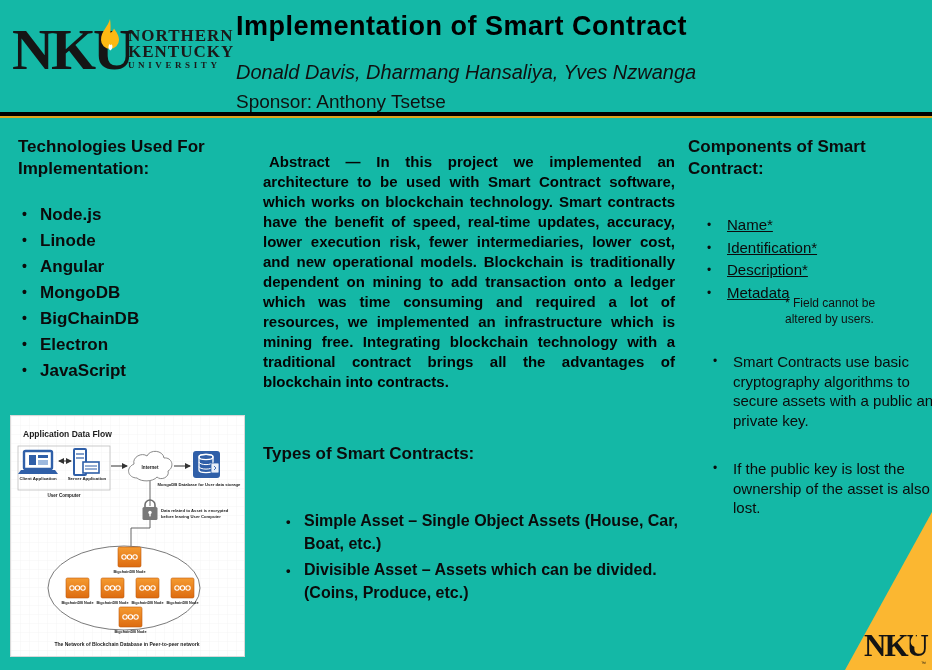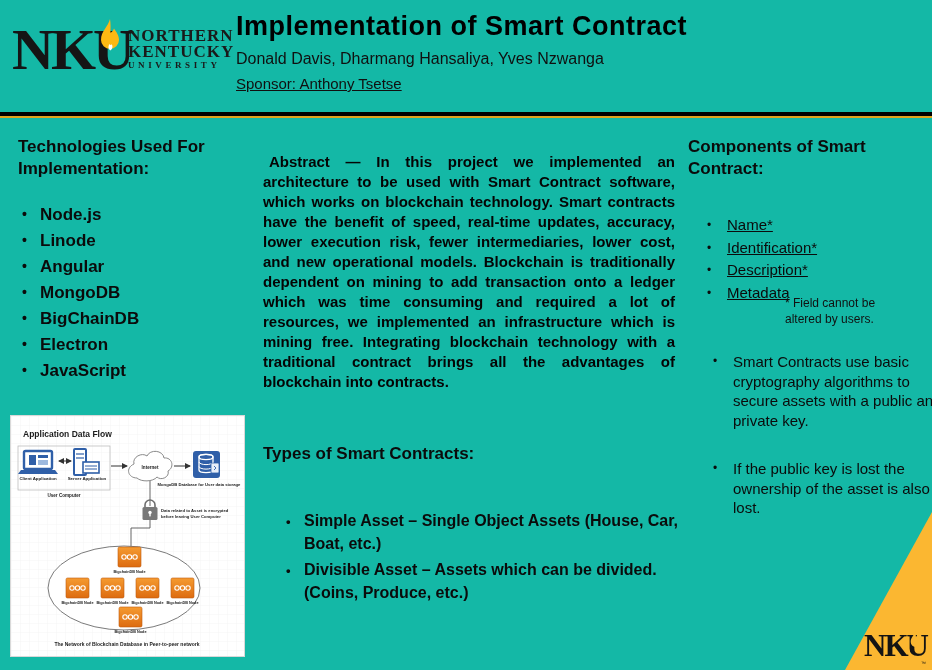--- a/index.html
+++ b/index.html
@@ -11,22 +11,22 @@
   .nku-letters{position:absolute;left:0;top:-6px;font-family:"Liberation Serif", serif;
                font-size:58px;font-weight:bold;letter-spacing:-3px;color:#151515;}
   .logo-flame{position:absolute;left:84px;top:-4px;}
   .logo-text{position:absolute;left:116px;top:6px;font-family:"Liberation Serif", serif;
              color:#1a1a1a;}
   .logo-line{font-size:17px;font-weight:bold;letter-spacing:1px;line-height:16px;}
   .logo-univ{font-size:9px;font-weight:bold;letter-spacing:3.6px;margin-top:0;}
 
   .title-block{position:absolute;left:236px;top:10px;width:688px;}
   .main-title{margin:0;font-size:27px;font-weight:bold;letter-spacing:.5px;line-height:32px;color:#000;}
-  .authors{font-size:16px;line-height:26px;margin-top:4px;color:#101010;}
-  .sponsor{font-size:15px;line-height:24px;color:#101010;text-decoration:underline;}
+  .authors{font-style:italic;font-size:20px;line-height:26px;margin-top:17px;color:#101010;}
+  .sponsor{font-size:19px;line-height:24px;margin-top:5px;color:#101010;}
 
   .rule-black{position:absolute;left:0;top:112px;width:932px;height:4px;background:#000;}
   .rule-gold{position:absolute;left:0;top:116px;width:932px;height:2px;background:var(--gold_line,#DFA41D);}
 
   
   .col-left-heading{position:absolute;left:18px;top:136px;width:230px;
                     font-size:17px;font-weight:bold;line-height:22px;}
   .tech-list{position:absolute;left:20px;top:206px;width:220px;list-style:none;margin:0;padding:0;}
   .tech-list li{position:relative;padding-left:20px;font-size:17px;font-weight:bold;
                 line-height:17px;margin-bottom:9px;}

